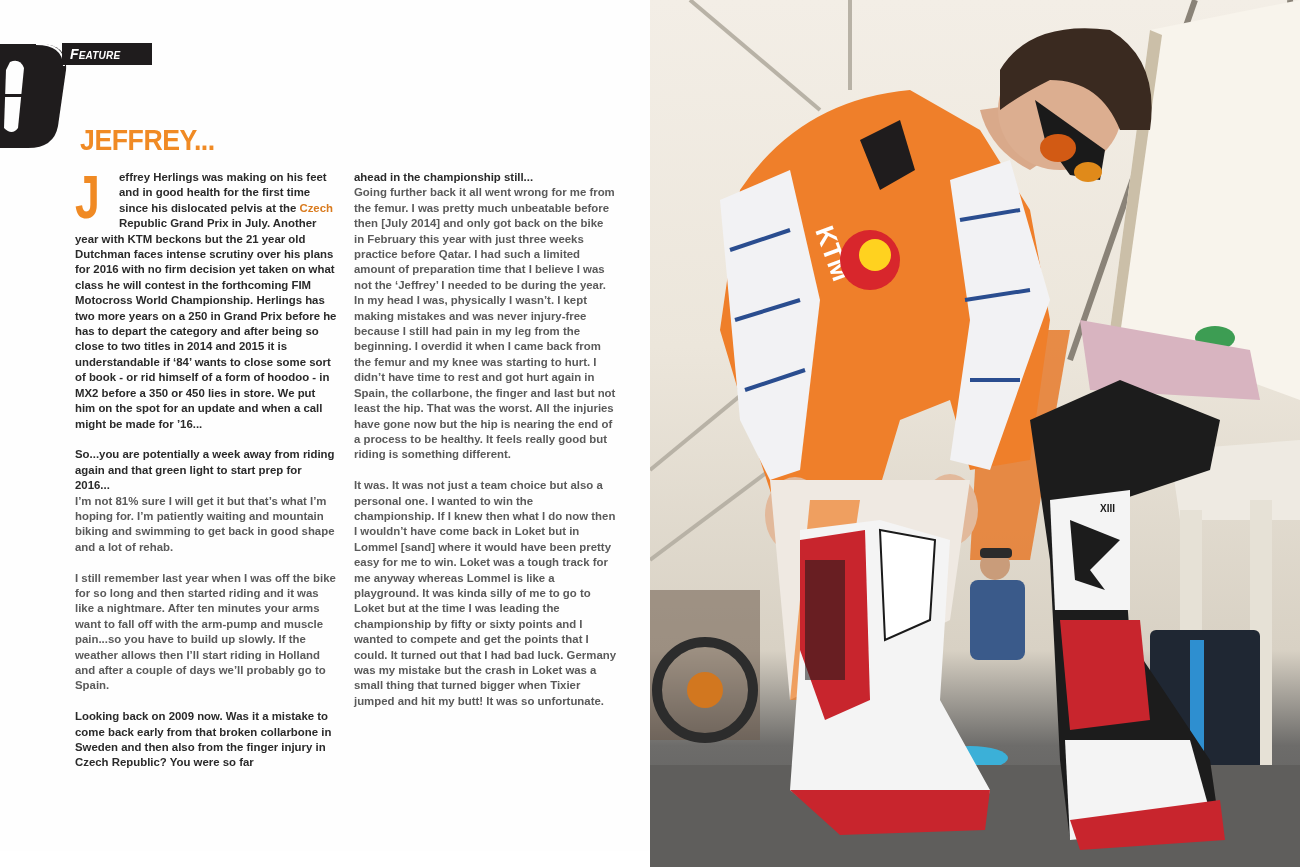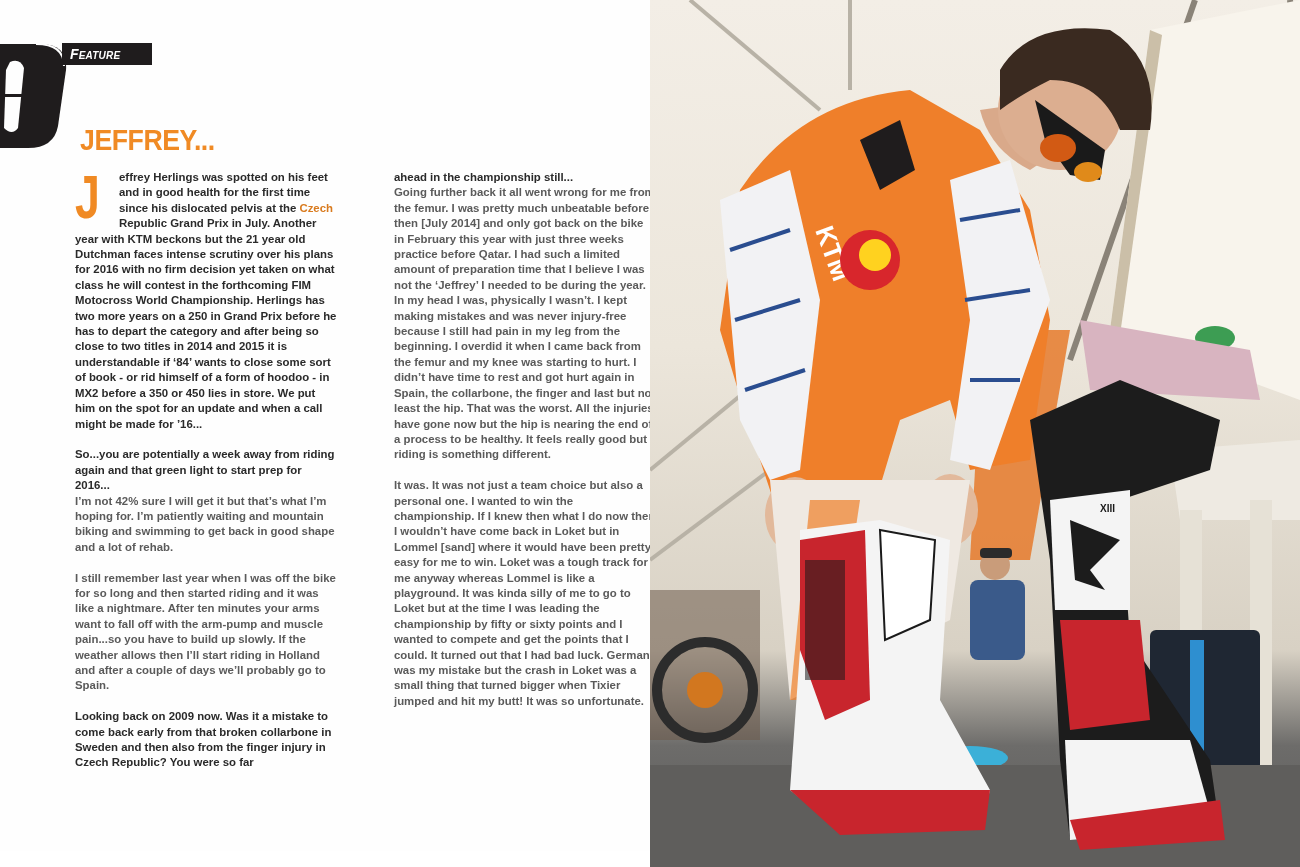--- a/index.html
+++ b/index.html
@@ -20,21 +20,21 @@
     }
 
     .headline {
       position: absolute; left: 80px; top: 124px;
       color: #f08a24; font-family: "Liberation Sans", sans-serif; font-weight: bold;
       font-size: 29px; letter-spacing: -0.5px; transform: scaleX(0.92); transform-origin: left;
     }
 
     .column { position: absolute; top: 170px; width: 262px; font-size: 11.4px; line-height: 15.4px; color: #4a4a4a; }
     .col-1 { left: 75px; }
-    .col-2 { left: 354px; margin-left: 40px; }
+    .col-2 { left: 354px; }
 
     .q { font-weight: bold; color: #2a2a2a; }
     .a { color: #5a5a5a; font-weight: bold; }
     .intro { font-weight: bold; color: #2a2a2a; position: relative; }
     .para { margin-bottom: 15.4px; }
 
     .dropcap {
       float: left; color: #f08a24; font-weight: bold; font-size: 62px; line-height: 50px;
       width: 36px; height: 48px; margin-right: 8px; margin-top: 2px;
       font-family: "Liberation Sans", sans-serif; transform: scaleX(0.72); transform-origin: left;
@@ -58,27 +58,27 @@
     <rect x="36" y="54" width="22" height="3" fill="#1f1c1d"></rect>
     <path d="M70 4 Q98 4 98 26" fill="none" stroke="#fefefe" stroke-width="2"></path>
   </svg>
 
   <div class="feature-badge">Feature</div>
 
   <h1 class="headline">JEFFREY...</h1>
 
   <div class="column col-1">
     <p class="intro para">
-      <span class="dropcap">J</span><span>effrey Herlings was spotted on his feet and in good health for the first time since his dislocated pelvis at the</span>
+      <span class="dropcap">J</span><span>effrey Herlings was making on his feet and in good health for the first time since his dislocated pelvis at the</span>
       <span class="orange-word">Czech</span><span> Republic Grand Prix in July. Another year with KTM beckons but the 21 year old Dutchman faces intense scrutiny over his plans for 2016 with no firm decision yet taken on what class he will contest in the forthcoming FIM Motocross World Championship. Herlings has two more years on a 250 in Grand Prix before he has to depart the category and after being so close to two titles in 2014 and 2015 it is understandable if ‘84’ wants to close some sort of book - or rid himself of a form of hoodoo - in MX2 before a 350 or 450 lies in store. We put him on the spot for an update and when a call might be made for ’16...</span>
     </p>
 
     <div class="para">
       <div class="q">So...you are potentially a week away from riding again and that green light to start prep for 2016...</div>
-      <div class="a">I’m not 42% sure I will get it but that’s what I’m hoping for. I’m patiently waiting and mountain biking and swimming to get back in good shape and a lot of rehab.</div>
+      <div class="a">I’m not 81% sure I will get it but that’s what I’m hoping for. I’m patiently waiting and mountain biking and swimming to get back in good shape and a lot of rehab.</div>
     </div>
 
     <div class="para">
       <div class="a">I still remember last year when I was off the bike for so long and then started riding and it was like a nightmare. After ten minutes your arms want to fall off with the arm-pump and muscle pain...so you have to build up slowly. If the weather allows then I’ll start riding in Holland and after a couple of days we’ll probably go to Spain.</div>
     </div>
 
     <div class="para">
       <div class="q">Looking back on 2009 now. Was it a mistake to come back early from that broken collarbone in Sweden and then also from the finger injury in Czech Republic? You were so far</div>
     </div>
   </div>

